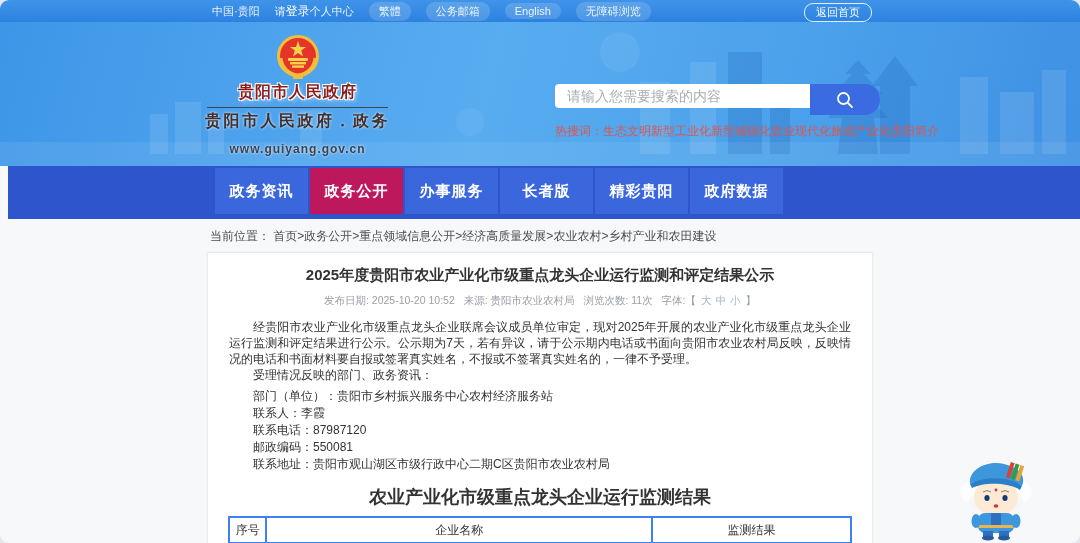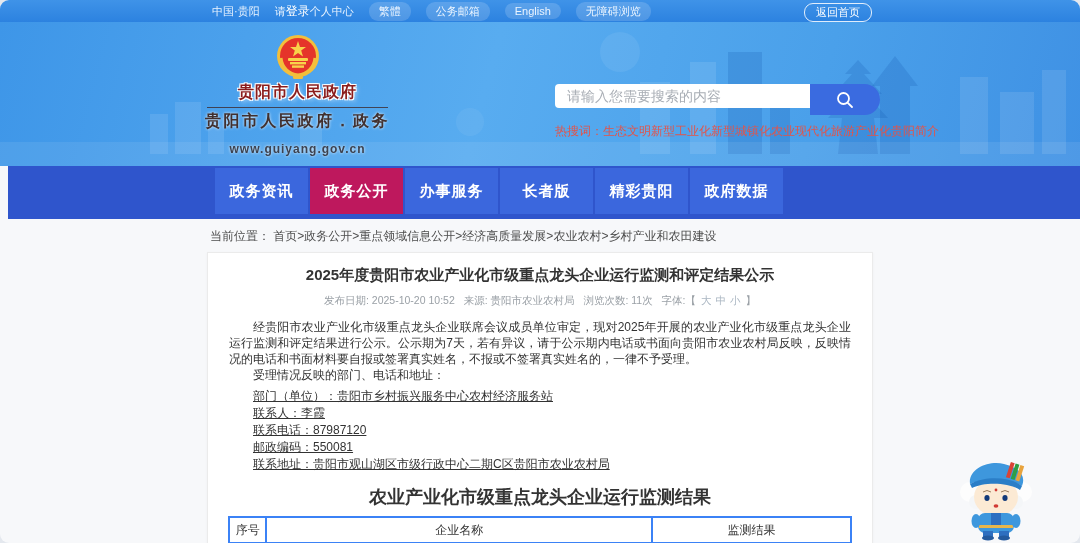--- a/index.html
+++ b/index.html
@@ -66,21 +66,21 @@
           padding-top:13px; }
   .article-title { text-align:center; font-size:15px; font-weight:bold; color:#333; }
   .article-meta { text-align:center; font-size:10.5px; color:#9aa0a6; margin-top:9px; }
   .article-meta span { margin:0 3px; }
   .article-meta .fsize { color:#aab6c2; cursor:pointer; margin:0 2px; }
 
   .art-body { padding:11px 21px 0; }
   .art-body p { font-size:12px; color:#333; text-indent:24px; }
   .para { line-height:16px; text-align:justify; }
   .detail-group { margin-top:5px; }
-  .detail { line-height:17px;text-decoration:underline; }
+  .detail { line-height:17px; }
 
   .table-title { text-align:center; font-size:18px; font-weight:bold; color:#333; margin-top:12px; }
   .result-table { border-collapse:collapse; margin:7px 20px 0; width:624px; font-size:12px; color:#333; }
   .result-table th, .result-table td { border:2px solid #3b82f6; text-align:center; }
   .result-table th { height:26px; font-weight:normal; }
   .result-table td { height:24px; }
   .col-no { width:6%; } .col-name { width:62%; } .col-result { width:32%; }
 
   .mascot { position:absolute; left:950px; top:456px; cursor:pointer; }
 </style>
@@ -181,21 +181,21 @@
 
       <div class="article-meta">
         <span>发布日期: 2025-10-20 10:52</span>
         <span>来源: 贵阳市农业农村局</span>
         <span>浏览次数: 11次</span>
         <span>字体:【</span><span class="fsize">大</span><span class="fsize">中</span><span class="fsize">小</span><span>】</span>
       </div>
 
       <div class="art-body">
         <p class="para">经贵阳市农业产业化市级重点龙头企业联席会议成员单位审定，现对2025年开展的农业产业化市级重点龙头企业运行监测和评定结果进行公示。公示期为7天，若有异议，请于公示期内电话或书面向贵阳市农业农村局反映，反映情况的电话和书面材料要自报或签署真实姓名，不报或不签署真实姓名的，一律不予受理。</p>
-        <p class="para">受理情况反映的部门、电话和地址：</p>
+        <p class="para">受理情况反映的部门、政务资讯：</p>
         <div class="detail-group">
           <p class="detail">部门（单位）：贵阳市乡村振兴服务中心农村经济服务站</p>
           <p class="detail">联系人：李霞</p>
           <p class="detail">联系电话：87987120</p>
           <p class="detail">邮政编码：550081</p>
           <p class="detail">联系地址：贵阳市观山湖区市级行政中心二期C区贵阳市农业农村局</p>
         </div>
       </div>
 
       <div class="table-title">农业产业化市级重点龙头企业运行监测结果</div>

